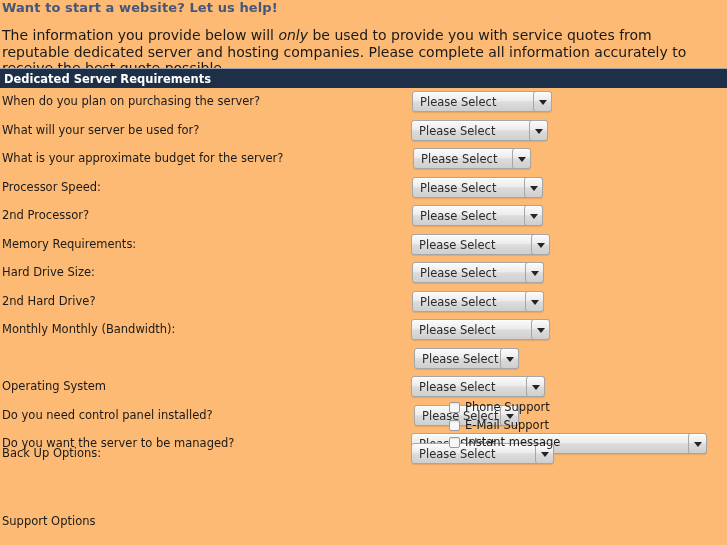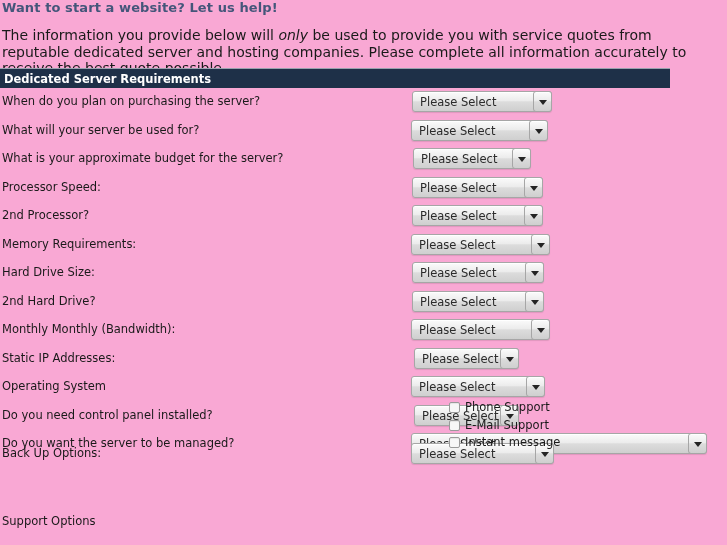--- a/index.html
+++ b/index.html
@@ -45,21 +45,21 @@
     line-height: 16.5px;
     color: #1a1a1a;
   }
   .intro-body i { font-style: italic; }
 
   
   .section-bar {
     position: absolute;
     left: 0px;
     top: 68px;
-    width: 670px;
+    width: 727px;
     height: 20px;
     background: #1e3048;
     border-top: 1px solid #9aa4af;
     box-sizing: border-box;
   }
   .section-bar .section-title {
     position: absolute;
     left: 4px;
     top: 3px;
     font-size: 11.5px;
@@ -168,21 +168,21 @@
     position: absolute;
     left: 16px;
     top: 0px;
     font-size: 11.5px;
     color: #1a1a1a;
   }
 </style>
 </head>
 <body style="background: rgb(240, 240, 240);">
 
-<div id="page" style="background: #f9a8d4;">
+<div id="page" style="background: #fdba74;">
 
   <div class="intro-title" style="color: rgb(68, 86, 122);">Want to start a website? Let us help!</div>
 
   <div class="intro-body"><span>The information you provide below will </span><i>only</i><span> be used to provide you with service quotes from reputable dedicated server and hosting companies. Please complete all information accurately to receive the best quote possible.</span></div>
 
   <div class="section-bar" style="background: rgb(30, 48, 72);">
     <span class="section-title" style="color: rgb(255, 255, 255);">Dedicated Server Requirements</span>
   </div>
 
   <div class="form-area">
@@ -262,21 +262,20 @@
       <div class="row" style="top: 228px;">
         <div class="row-label">Monthly Monthly (Bandwidth):</div>
         <div class="select" style="left: 411px; width: 139px;">
           <span class="sel-text">Please Select</span>
           <span class="sel-arrowbox">
             <span class="sel-arrow"></span>
           </span>
         </div>
       </div>
       <div class="row" style="top: 257px;">
-        <div class="row-label">Static IP Addresses:</div>
         <div class="select" style="left: 414px; width: 105px;">
           <span class="sel-text">Please Select</span>
           <span class="sel-arrowbox">
             <span class="sel-arrow"></span>
           </span>
         </div>
       </div>
       <div class="row" style="top: 285px;">
         <div class="row-label">Operating System</div>
         <div class="select" style="left: 411px; width: 134px;">

